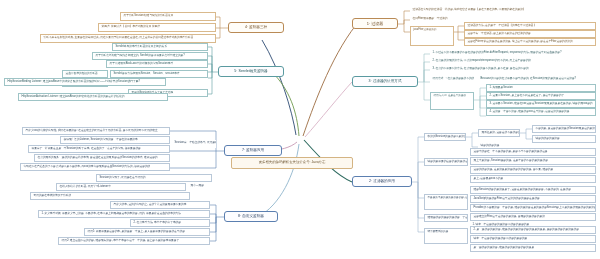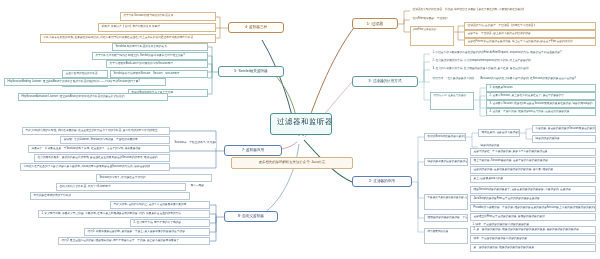--- a/index.html
+++ b/index.html
@@ -85,23 +85,20 @@
       <path d="M296,135 C292,110 280,70 262,40" stroke="#2d4b73"></path>
       <path d="M299,136 C297,112 290,90 272,72" stroke="#6f9a4e"></path>
       <path d="M303,136 C312,110 330,58 356,25" stroke="#9c6b3f"></path>
       <path d="M305,137 C320,120 340,95 352,82" stroke="#d9b3c6"></path>
       <path d="M304,140 C322,160 336,175 352,182" stroke="#2f6b60" stroke-width="1.1"></path>
       <path d="M297,142 C290,148 280,150 268,151" stroke="#c79ab4"></path>
       <path d="M299,144 C295,175 280,205 258,217" stroke="#8fb4cc"></path>
     </g>
   </svg>
 
-  <div class="node root" style="left:270px;top:113px;width:62px;height:22px;">
-    <span>过滤器和监听器</span>
-  </div>
 
   <div class="node note" style="left:231px;top:157px;width:122px;height:12px;">
     <span>更多相关的源码解析去关注公众号: Java方志</span>
   </div>
 
   <div class="node branch b-orange" style="left:228px;top:22px;width:56px;height:11px;font-size:3.6px;">
     <span>4</span>·
     <span>监听器三种</span>
   </div>
   <svg class="links" viewBox="0 0 600 259">

